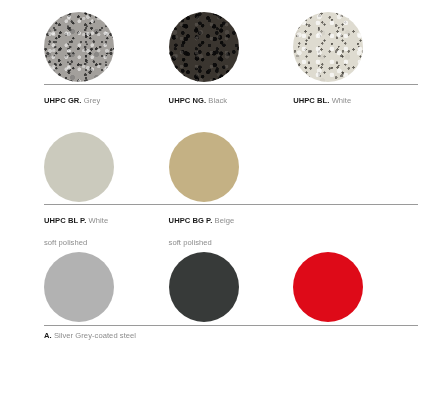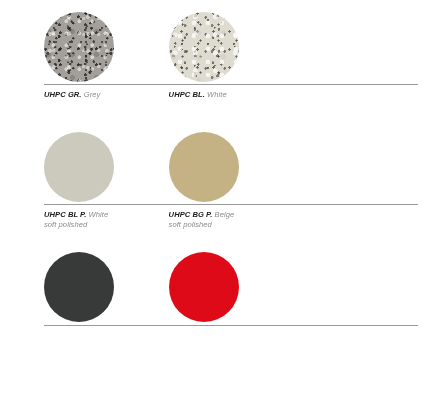--- a/index.html
+++ b/index.html
@@ -167,27 +167,27 @@
 
   .caption {
     position: absolute;
     left: 0;
     width: 118px;
     font-size: 7.6px;
     line-height: 10.2px;
     color: #8c8c8c;
     letter-spacing: 0.05px;
   }
-  .row-1 .caption, .row-2 .caption { top: 90px; font-style: italic; }
+  .row-1 .caption, .row-2 .caption { top: 96px; }
   .row-3 .caption { top: 91px; }
   .caption b {
     color: #1a1a1a;
     font-weight: bold;
   }
-  .caption .sub { display: block; }
+  .caption .sub { display: block; margin-top: 12px; }
 
   .rule {
     position: absolute;
     left: 44px;
     width: 374px;
     height: 1px;
     background: #9a9a9a;
   }
   .row-1 .rule, .row-2 .rule { top: 84px; }
   .row-3 .rule { top: 85px; }
@@ -205,20 +205,30 @@
           <div class="swatch grain tex-grey" style="background-color: rgb(163, 160, 156);"></div>
         </div>
         <div class="caption" style="color: rgb(140, 140, 140);">
           <b style="color: rgb(26, 26, 26);">UHPC GR.</b>
           <span>Grey</span>
           
         </div>
       </div>
       <div class="cell">
         <div class="swatch-wrap">
+          <div class="swatch grain tex-black" style="background-color: rgb(58, 53, 47);"></div>
+        </div>
+        <div class="caption" style="color: rgb(140, 140, 140);">
+          <b style="color: rgb(26, 26, 26);">UHPC NG.</b>
+          <span>Black</span>
+          
+        </div>
+      </div>
+      <div class="cell">
+        <div class="swatch-wrap">
           <div class="swatch grain tex-white" style="background-color: rgb(222, 219, 208);"></div>
         </div>
         <div class="caption" style="color: rgb(140, 140, 140);">
           <b style="color: rgb(26, 26, 26); margin-top: 45px;">UHPC BL.</b>
           <span>White</span>
           
         </div>
       </div>
     </div>
   </div>
@@ -247,20 +257,30 @@
         </div>
       </div>
     </div>
   </div>
 
   <div class="row row-3">
     <div class="rule" style="background: rgb(154, 154, 154);"></div>
     <div class="cells">
       <div class="cell">
         <div class="swatch-wrap">
+          <div class="swatch" style="background-color: rgb(178, 178, 178);"></div>
+        </div>
+        <div class="caption" style="color: rgb(140, 140, 140);">
+          <b style="color: rgb(26, 26, 26);">A.</b>
+          <span>Silver Grey-coated steel</span>
+          
+        </div>
+      </div>
+      <div class="cell">
+        <div class="swatch-wrap">
           <div class="swatch" style="background-color: rgb(55, 58, 57);"></div>
         </div>
       </div>
       <div class="cell">
         <div class="swatch-wrap">
           <div class="swatch" style="background-color: rgb(222, 10, 24);"></div>
         </div>
       </div>
     </div>
   </div>

